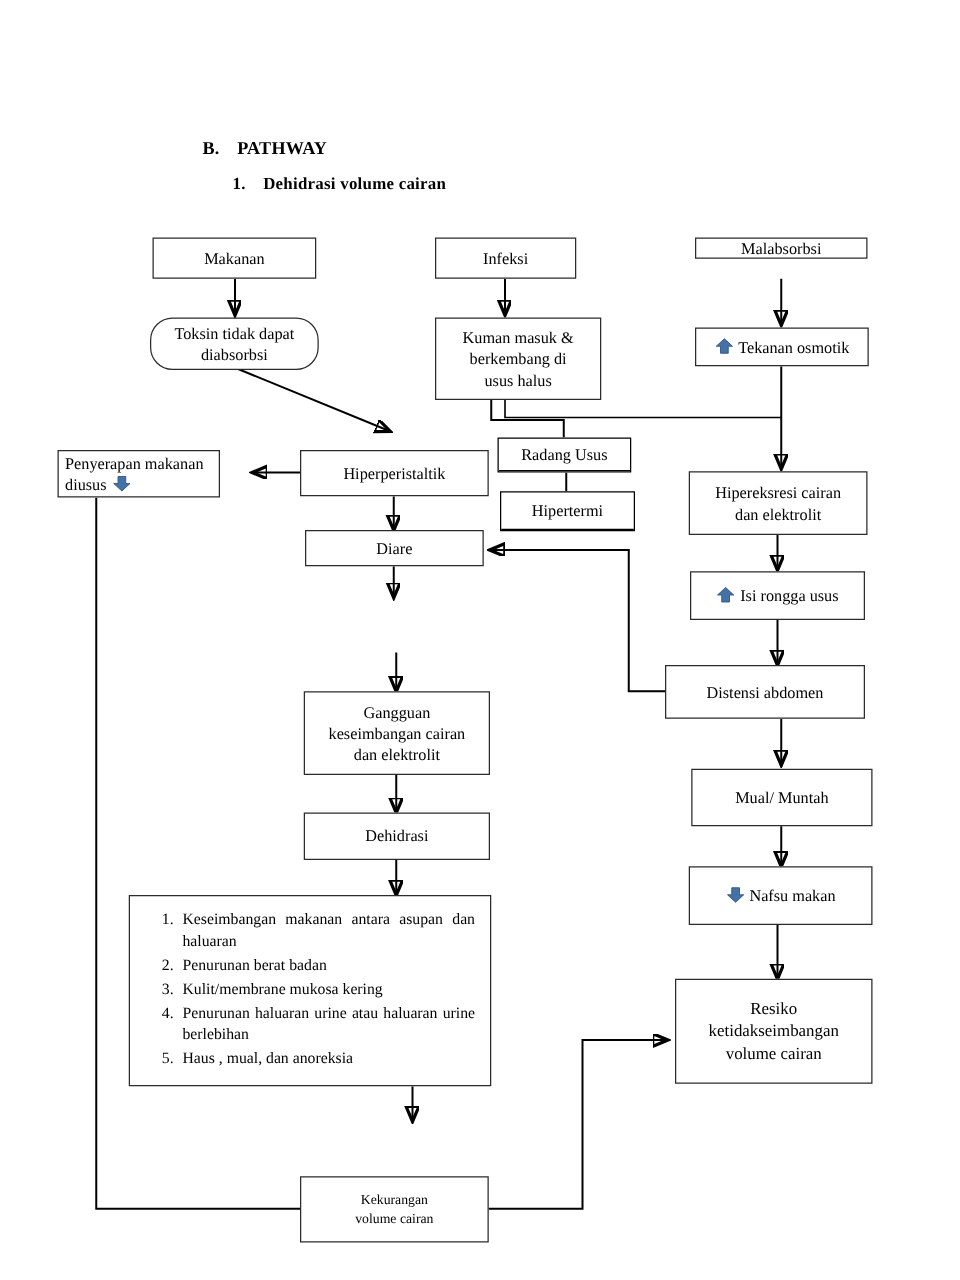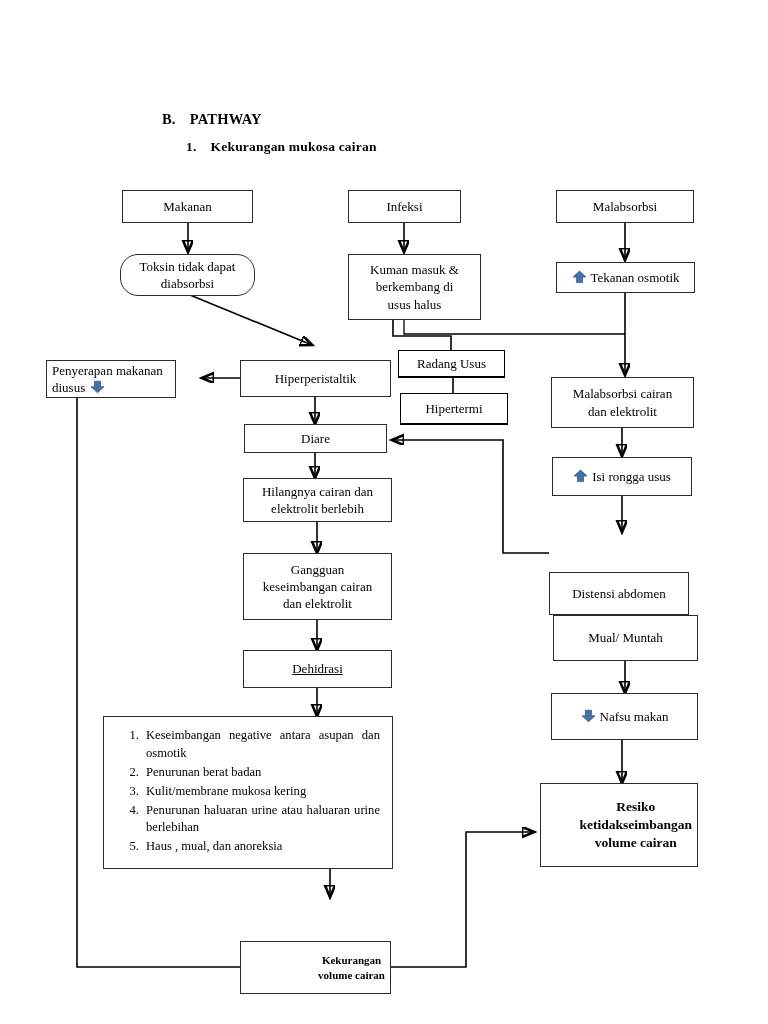--- a/index.html
+++ b/index.html
@@ -28,21 +28,21 @@
     background:#ffffff;
     display:flex;
     align-items:center;
     justify-content:center;
     text-align:center;
     font-size:13px;
     line-height:1.32;
     padding:3px 5px;
     z-index:3;
   }
-  .box.bold{font-weight:bold;justify-content:flex-end;}
+  .box.bold{font-weight:normal;}
   .box .txt{display:block;}
 
   
   .box.heavy{border-color:#000;border-width:1px;box-shadow:0 -1px 0 0 #000 inset;}
 
   
   #box-list{
     position:absolute;box-sizing:border-box;border:1px solid #2b2b2b;background:#fff;
     z-index:3;padding:10px 12px 8px 12px;font-size:12.6px;line-height:1.42;
   }
@@ -59,21 +59,21 @@
 </style>
 </head>
 <body>
 
 <div id="page">
 
   <div class="heading" id="h-pathway">
     <span>B.</span><span class="lbl">PATHWAY</span>
   </div>
   <div class="heading" id="h-sub">
-    <span>1.</span><span class="lbl">Kekurangan mukosa cairan</span>
+    <span>1.</span><span class="lbl">Dehidrasi volume cairan</span>
   </div>
 
   <svg id="wires" viewBox="0 0 768 1024">
     <defs>
       <marker id="ah" markerWidth="9" markerHeight="9" refX="7.4" refY="3.2" orient="auto" markerUnits="strokeWidth">
         <path d="M0,0 L7.6,3.2 L0,6.4 z" fill="#000" stroke="none"></path>
       </marker>
       <marker id="ahs" markerWidth="8" markerHeight="8" refX="6.6" refY="2.9" orient="auto" markerUnits="strokeWidth">
         <path d="M0,0 L6.8,2.9 L0,5.8 z" fill="#000" stroke="none"></path>
       </marker>
@@ -125,21 +125,21 @@
   </svg>
 
   <div class="box" id="b-makanan" style="left:122px;top:190px;width:131px;height:33px;">
     <span class="txt">Makanan</span>
   </div>
 
   <div class="box" id="b-infeksi" style="left:348px;top:190px;width:113px;height:33px;">
     <span class="txt">Infeksi</span>
   </div>
 
-  <div class="box" id="b-malabsorbsi" style="left:556px;top:190px;width:138px;height:33px;">
+  <div class="box" id="b-malabsorbsi" style="left:556px;top:190px;width:138px;height:17px;">
     <span class="txt">Malabsorbsi</span>
   </div>
 
   <div class="box" id="b-toksin" style="left:120px;top:254px;width:135px;height:42px;border-radius:18px;">
     <span>
       <span class="txt">Toksin tidak dapat</span>
       <span class="txt">diabsorbsi</span>
     </span>
   </div>
 
@@ -175,75 +175,69 @@
   <div class="box heavy" id="b-radang" style="left:398px;top:350px;width:107px;height:28px;">
     <span class="txt">Radang Usus</span>
   </div>
 
   <div class="box heavy" id="b-hipertermi" style="left:400px;top:393px;width:108px;height:32px;">
     <span class="txt">Hipertermi</span>
   </div>
 
   <div class="box" id="b-hipereks" style="left:551px;top:377px;width:143px;height:51px;">
     <span>
-      <span class="txt">Malabsorbsi cairan</span>
+      <span class="txt">Hipereksresi cairan</span>
       <span class="txt">dan elektrolit</span>
     </span>
   </div>
 
   <div class="box" id="b-diare" style="left:244px;top:424px;width:143px;height:29px;">
     <span class="txt">Diare</span>
   </div>
 
   <div class="box" id="b-isirongga" style="left:552px;top:457px;width:140px;height:39px;">
     <span>
       <svg class="bluearrow" width="15" height="14" viewBox="0 0 15 14">
         <path d="M7.5 1 L14 7 L10.6 7 L10.6 12.6 L4.4 12.6 L4.4 7 L1 7 Z" fill="#4472A8" stroke="#2f5280" stroke-width="0.7"></path>
       </svg><span>Isi rongga usus</span>
     </span>
   </div>
 
-  <div class="box" id="b-hilangnya" style="left:243px;top:478px;width:149px;height:44px;">
-    <span>
-      <span class="txt">Hilangnya cairan dan</span>
-      <span class="txt">elektrolit berlebih</span>
-    </span>
-  </div>
-
-  <div class="box" id="b-distensi" style="left:549px;top:532px;width:140px;height:43px;margin-top:40px;">
+
+  <div class="box" id="b-distensi" style="left:532px;top:532px;width:160px;height:43px;">
     <span class="txt">Distensi abdomen</span>
   </div>
 
   <div class="box" id="b-gangguan" style="left:243px;top:553px;width:149px;height:67px;">
     <span>
       <span class="txt">Gangguan</span>
       <span class="txt">keseimbangan cairan</span>
       <span class="txt">dan  elektrolit</span>
     </span>
   </div>
 
   <div class="box" id="b-mual" style="left:553px;top:615px;width:145px;height:46px;">
     <span class="txt">Mual/ Muntah</span>
   </div>
 
-  <div class="box" id="b-dehidrasi" style="left:243px;top:650px;width:149px;height:38px;text-decoration:underline;">
+  <div class="box" id="b-dehidrasi" style="left:243px;top:650px;width:149px;height:38px;">
     <span class="txt">Dehidrasi</span>
   </div>
 
   <div class="box" id="b-nafsu" style="left:551px;top:693px;width:147px;height:47px;">
     <span>
       <svg class="bluearrow" width="15" height="14" viewBox="0 0 15 14">
         <path d="M7.5 12.8 L1 6.8 L4.4 6.8 L4.4 1.2 L10.6 1.2 L10.6 6.8 L14 6.8 Z" fill="#4472A8" stroke="#2f5280" stroke-width="0.7"></path>
       </svg><span>Nafsu makan</span>
     </span>
   </div>
 
   <div id="box-list" style="left:103px;top:716px;width:290px;height:153px;">
     <ol>
-      <li>Keseimbangan negative antara asupan dan osmotik</li>
+      <li>Keseimbangan makanan antara asupan dan haluaran</li>
       <li>Penurunan berat badan</li>
       <li>Kulit/membrane mukosa kering</li>
       <li>Penurunan haluaran urine atau haluaran urine berlebihan</li>
       <li>Haus , mual, dan anoreksia</li>
     </ol>
   </div>
 
   <div class="box bold" id="b-resiko" style="left:540px;top:783px;width:158px;height:84px;font-size:13.5px;">
     <span>
       <span class="txt">Resiko</span>

